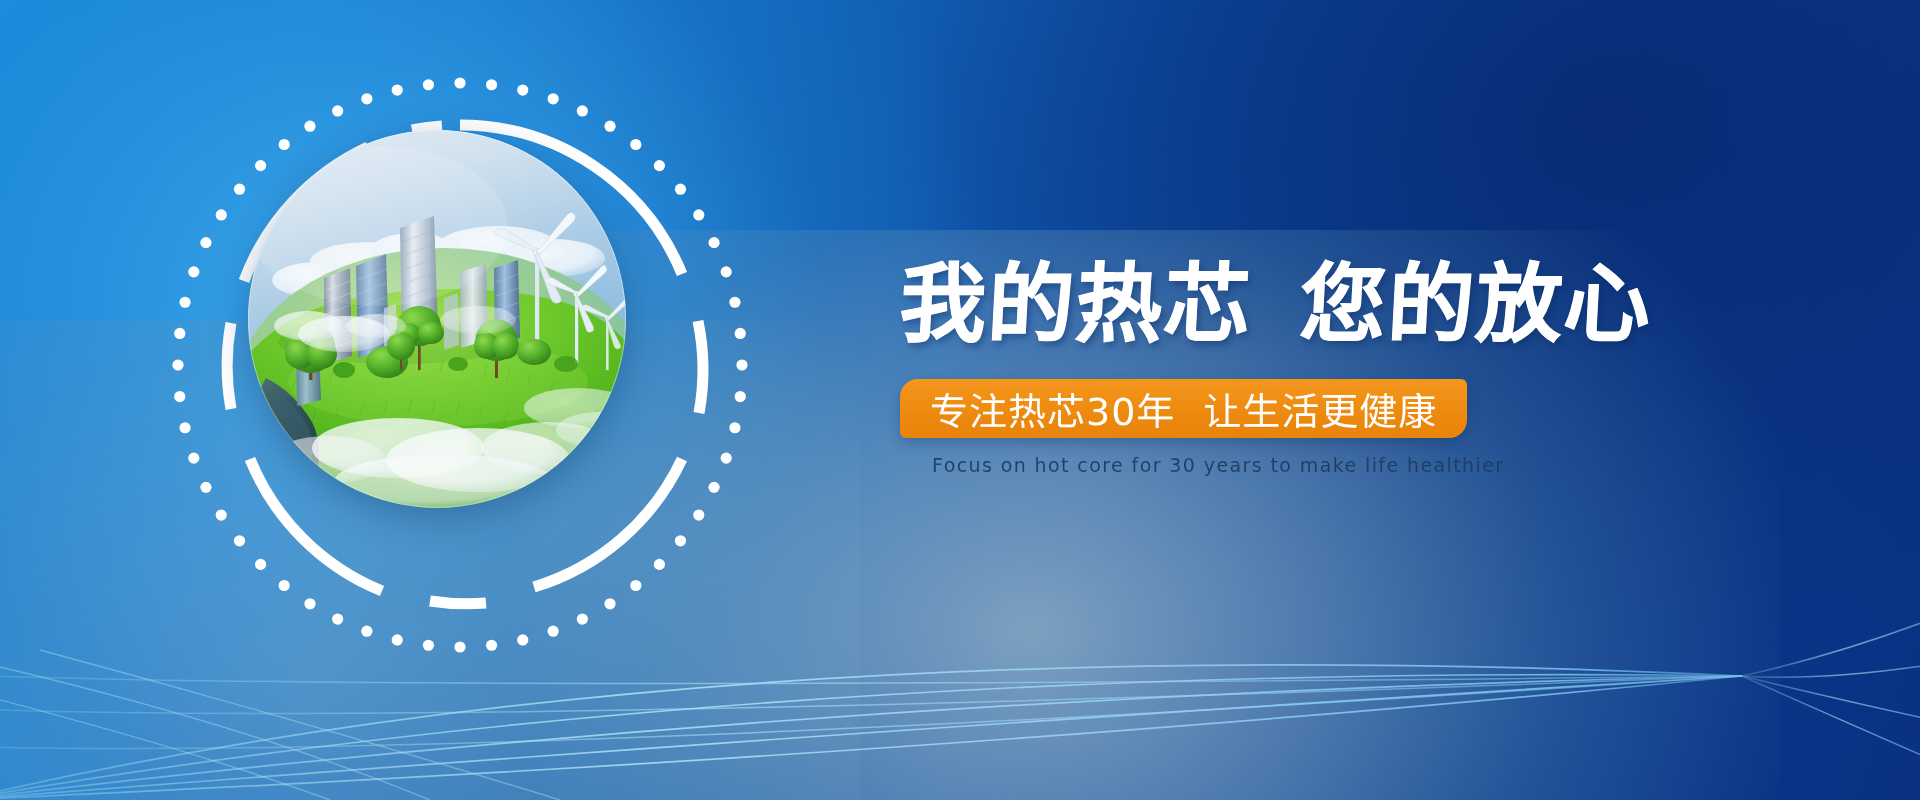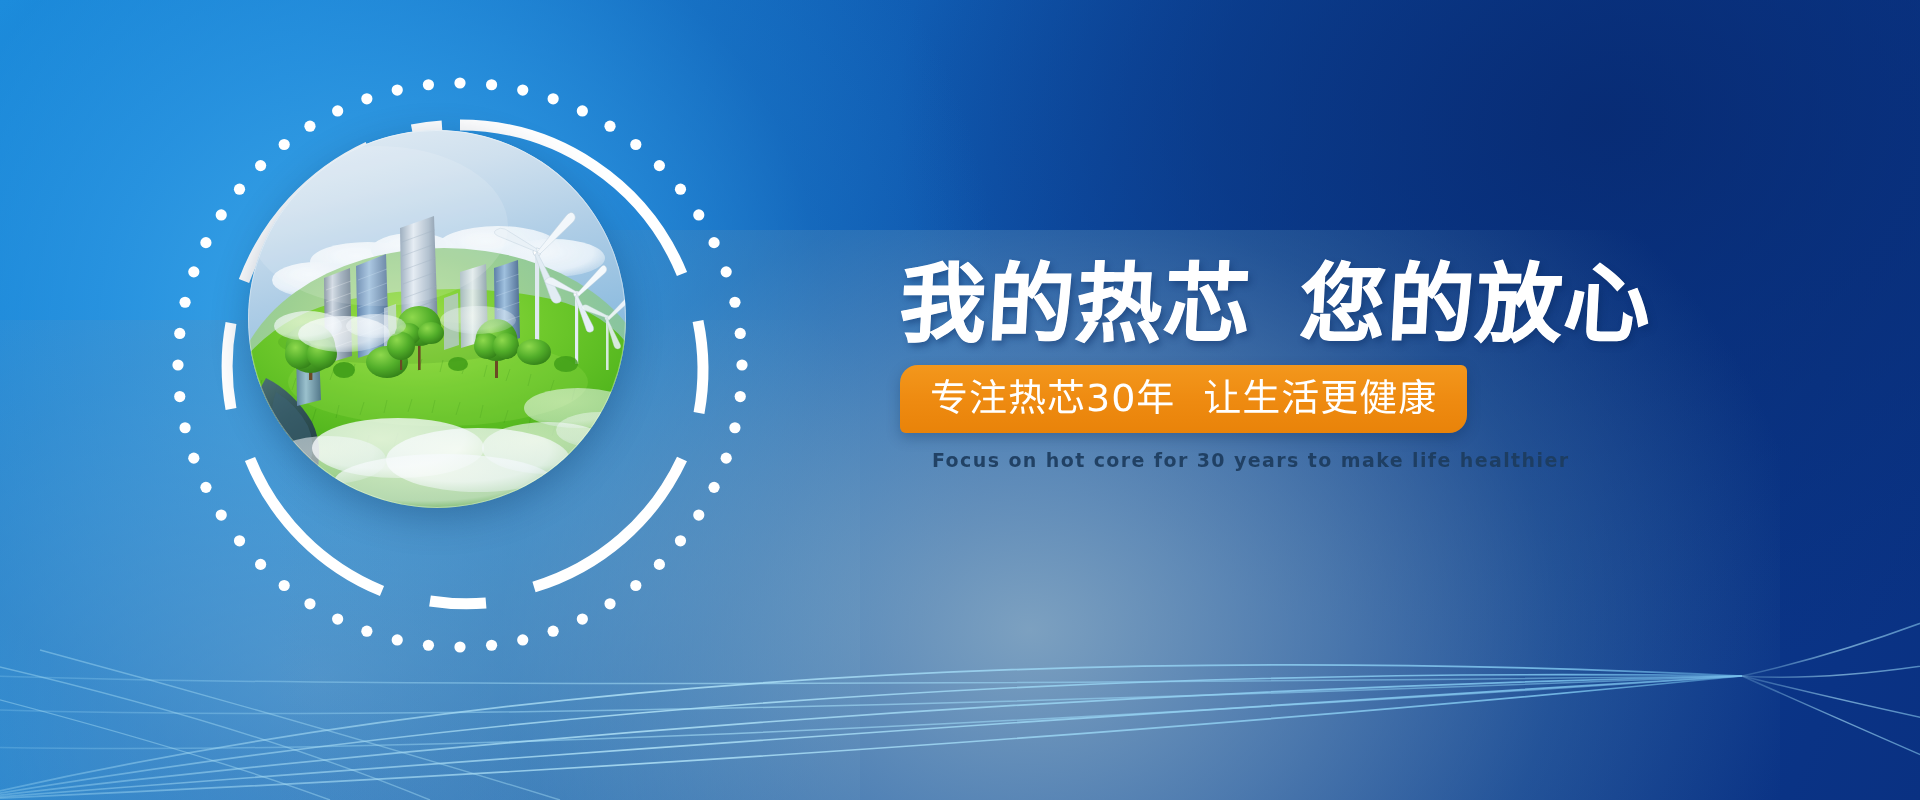--- a/index.html
+++ b/index.html
@@ -84,41 +84,40 @@
     font-size:86px;line-height:1.08;white-space:nowrap;
     letter-spacing:2px;
     text-shadow:3px 4px 7px rgba(6,40,95,.45);
     -webkit-text-stroke:1px #ffffff;
     transform:skewX(-3deg);
     transform-origin:left center;
   }
   .headline .gap{display:inline-block;width:48px;}
 
   .badge{
-    margin-top:14px;
+    margin-top:28px;
     display:inline-block;
     background:linear-gradient(180deg,#f3971c 0%, #ee8a10 55%, #e98309 100%);
     border-radius:18px 6px 18px 6px;
-    padding:11px 30px 13px 30px;
+    padding:11px 30px 4px 30px;
     box-shadow:0 5px 14px rgba(5,35,80,.28);
   }
   .badge-text{
     color:#ffffff;font-size:38px;font-weight:400;line-height:1.16;
     white-space:nowrap;letter-spacing:1px;
     font-family:"DejaVu Sans","Liberation Sans",sans-serif;
   }
   .badge-text .gap{display:inline-block;width:28px;}
 
   .subtitle{
     margin-top:16px;margin-left:32px;
     color:#1d3c5e;font-size:19px;letter-spacing:1.4px;
     font-family:"DejaVu Sans","Liberation Sans",sans-serif;
     white-space:nowrap;
     opacity:.92;
-    font-weight:bold;
   }
 </style>
 </head>
 <body>
 
 <div id="banner">
 
   <div class="bg-base"></div>
   <div class="bg-dark-top-right"></div>
   <div class="bg-glow-left"></div>

